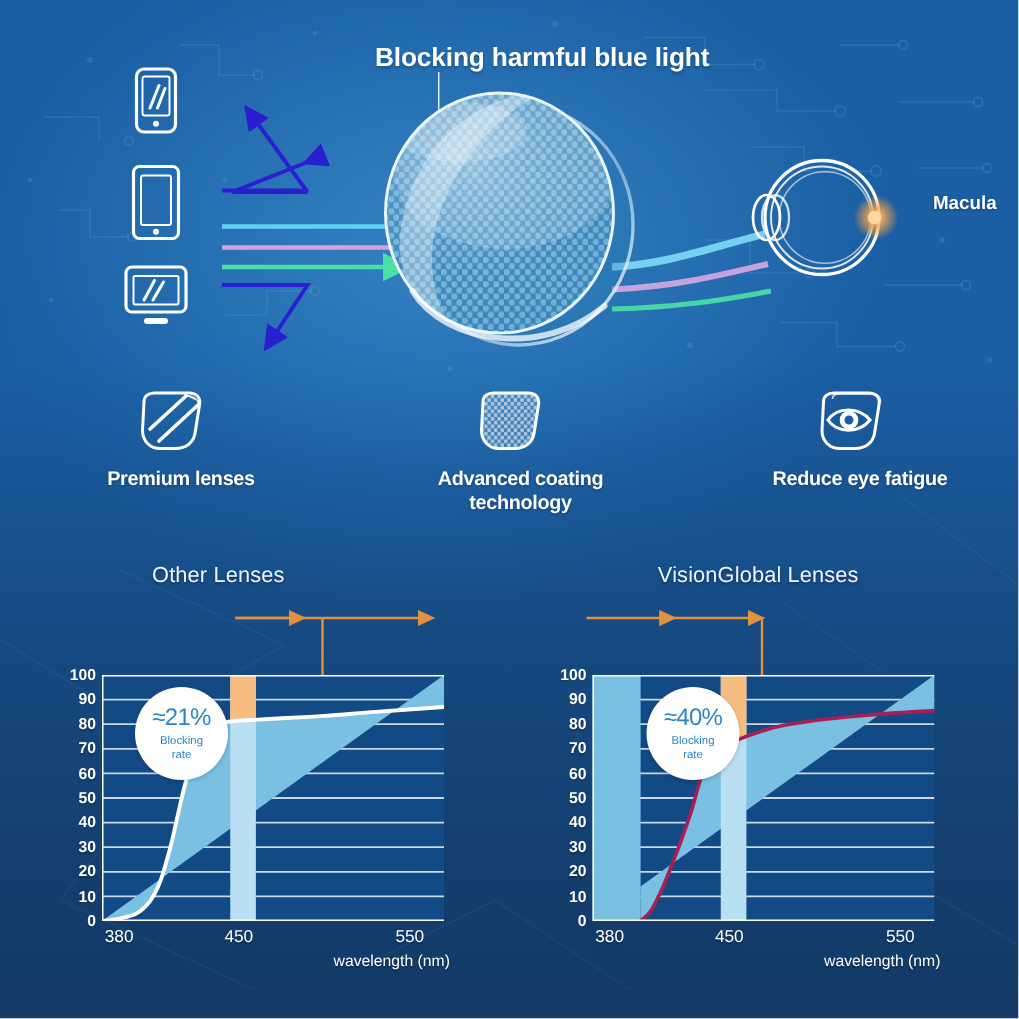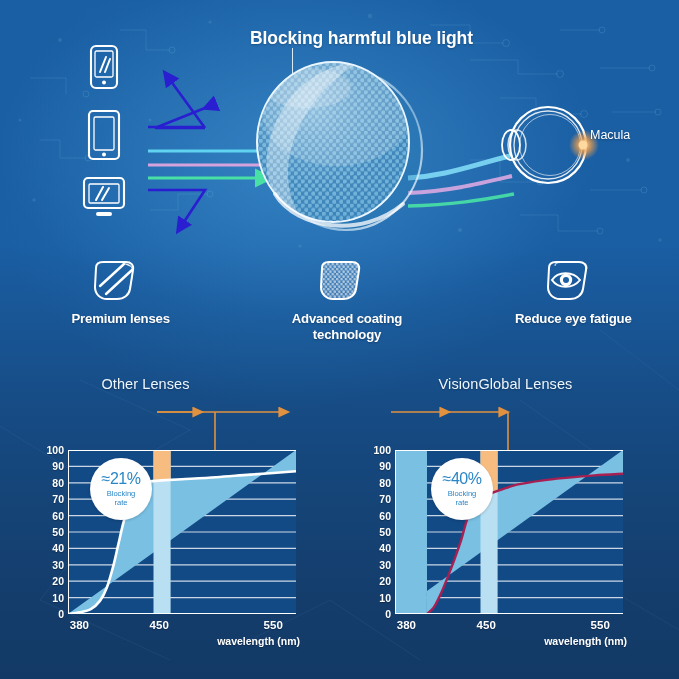--- a/index.html
+++ b/index.html
@@ -48,22 +48,23 @@
   
   .rays { position:absolute; left:0; top:0; width:679px; height:250px; }
 
   
   .lens-wrap { position:absolute; left:245px; top:58px; width:190px; height:180px; }
 
   
   .eye-wrap { position:absolute; left:492px; top:95px; width:110px; height:100px; }
   .macula-label {
     position:absolute; left:590px; top:128px;
-    color:#fff; font-size:12.5px; font-weight:normal;
+    color:#fff; font-size:12.5px; font-weight:bold;
     text-shadow:0 1px 2px rgba(0,0,0,0.3);
+    padding-left:32px;
   }
 
   
   .features {
     position:absolute; left:0; top:250px; width:679px; height:112px;
     display:flex;
   }
   .feature {
     flex:1 1 0; display:flex; flex-direction:column; align-items:center;
     padding-top:6px;
@@ -95,27 +96,27 @@
   .plot.p-right { left:55px; }
 
   .ytick {
     position:absolute; right:100%; margin-right:4px;
     color:#ffffff; font-size:10.5px; font-weight:bold;
     transform:translateY(-50%); white-space:nowrap;
     text-shadow:0 1px 1px rgba(0,0,0,0.3);
   }
   .xtick {
     position:absolute; top:100%; margin-top:5px;
-    color:#ffffff; font-size:11.5px; font-weight:bold;
+    color:#ffffff; font-size:11.5px; font-weight:normal;
     transform:translateX(-50%); white-space:nowrap;
     text-shadow:0 1px 1px rgba(0,0,0,0.3);
   }
   .xaxis-label {
     position:absolute; right:-4px; top:100%; margin-top:21px;
-    color:#ffffff; font-size:10.5px; font-weight:bold; white-space:nowrap;
+    color:#ffffff; font-size:10.5px; font-weight:normal; white-space:nowrap;
     text-shadow:0 1px 1px rgba(0,0,0,0.3);
   }
 
   
   .badge {
     position:absolute; width:62px; height:62px; border-radius:50%;
     background:#ffffff; display:flex; flex-direction:column;
     align-items:center; justify-content:center; line-height:1;
     box-shadow:0 1px 3px rgba(0,0,0,0.18);
   }

